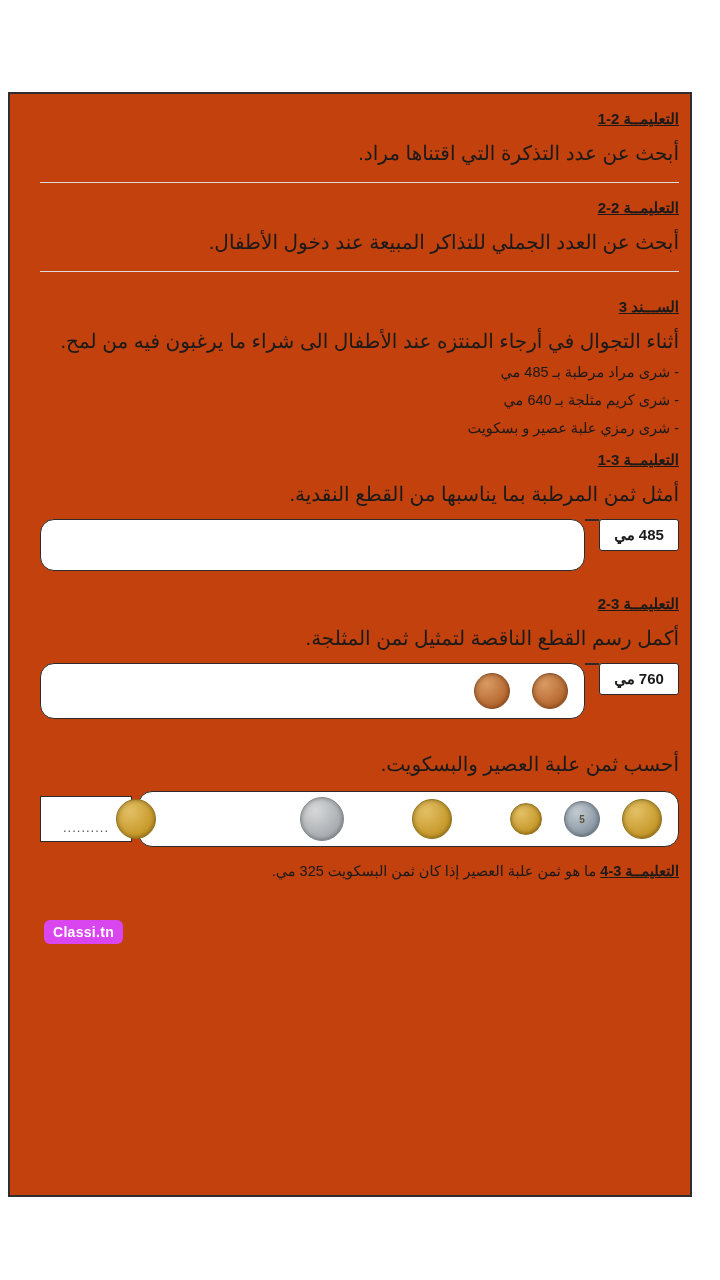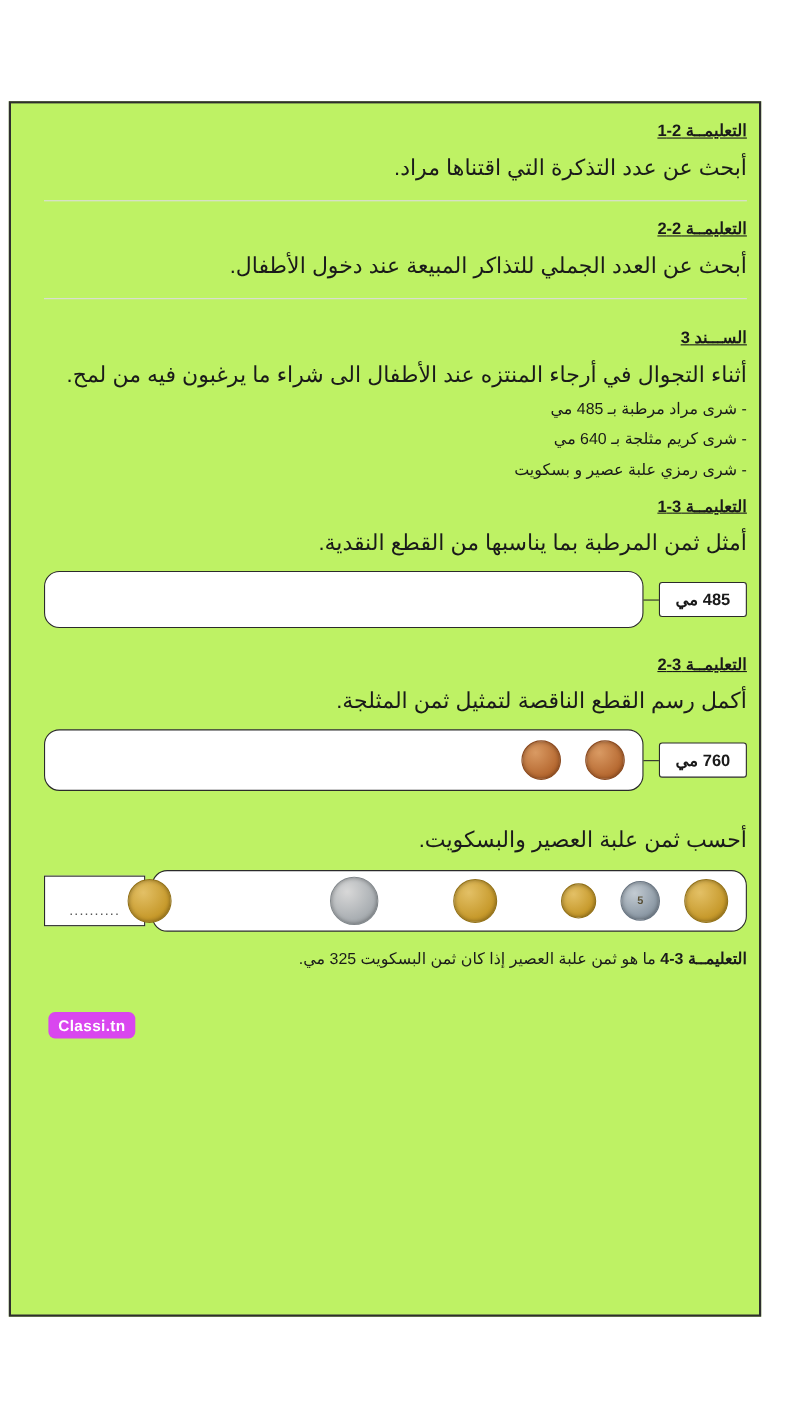--- a/index.html
+++ b/index.html
@@ -14,21 +14,21 @@
     color: #1a1a1a;
     position: relative;
     overflow: hidden;
   }
   .page {
     position: absolute;
     left: 8px;
     top: 92px;
     width: 684px;
     height: 1105px;
-    background: #bef264;
+    background: #c2410c;
     border: 2px solid #2e2e2e;
     box-sizing: border-box;
     overflow: hidden;
   }
   .sheet {
     position: absolute;
     left: 14px;
     top: 0;
     width: 670px;
     height: 100%;
@@ -78,21 +78,21 @@
     margin: 14px 0 16px 0;
   }
   .spacer-sm { height: 10px; }
   .spacer-md { height: 20px; }
   .spacer-lg { height: 26px; }
 
   
   .answer-row {
     display: flex;
     flex-direction: row;
-    align-items: center;
+    align-items: flex-start;
     justify-content: flex-start;
     margin: 10px 0 4px 0;
     direction: rtl;
   }
   .price-tag {
     border: 1.5px solid #2b2b2b;
     border-radius: 3px;
     padding: 6px 10px;
     font-size: 15px;
     font-weight: bold;
@@ -205,20 +205,21 @@
     z-index: 9;
   }
   .last-line {
     text-align: right;
     font-size: 14.5px;
     direction: rtl;
     margin-top: 16px;
   }
   .last-line .u {
     font-weight: bold;
+    text-decoration: underline;
   }
 </style>
 </head>
 <body>
 
 <div class="top-strip"></div>
 <div class="bottom-strip"></div>
 
 <div class="page">
   <div class="sheet">

